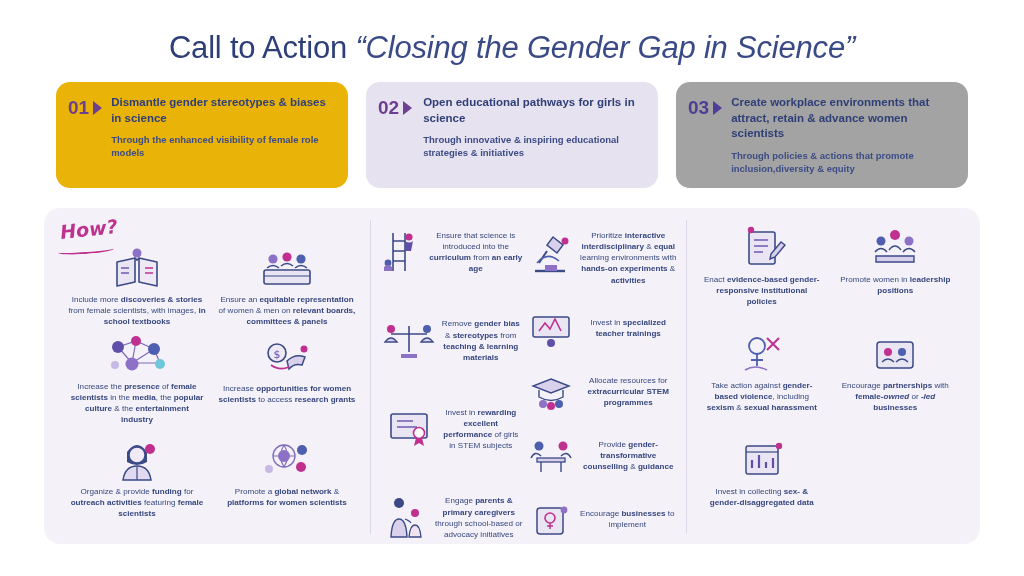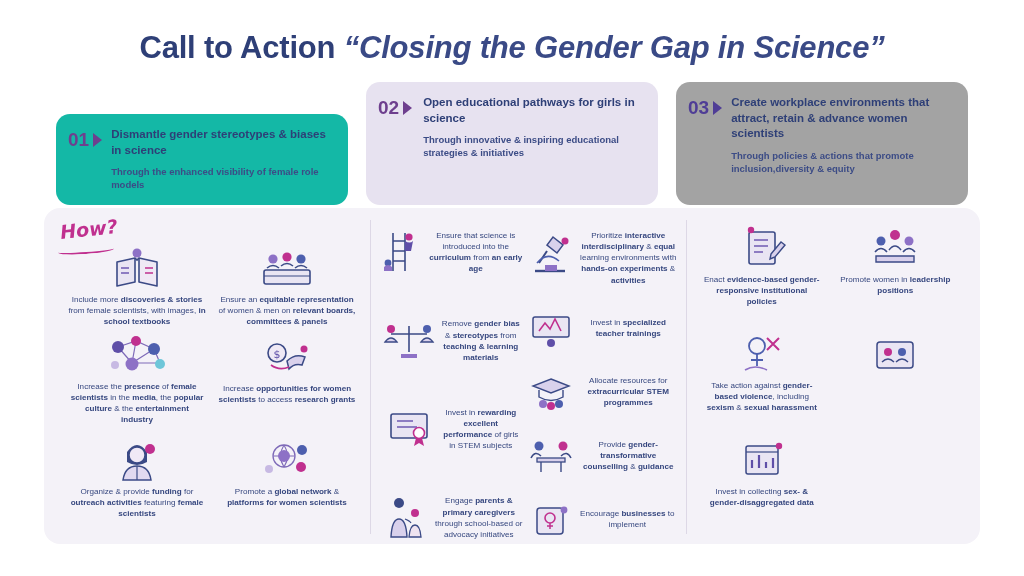--- a/index.html
+++ b/index.html
@@ -19,21 +19,21 @@
     position: relative;
     width: 1024px;
     height: 576px;
   }
 
   
   .title {
     text-align: center;
     padding-top: 30px;
     font-size: 31px;
-    font-weight: bold;
+    font-weight: normal;
     color: #2e3f77;
     letter-spacing: -0.2px;
     white-space: nowrap;
   }
   .title .italic {
     font-style: italic;
     color: #3a4a86;
   }
 
   
@@ -45,21 +45,21 @@
   }
   .pillar {
     flex: 1 1 0;
     border-radius: 14px;
     display: flex;
     align-items: flex-start;
     padding: 13px 16px 13px 12px;
     min-height: 62px;
     box-sizing: border-box;
   }
-  .pillar-1 { background: #14b8a6; margin-top: 32px; }
+  .pillar-1 { background: #eab308; }
   .pillar-2 { background: #e7e2f0; }
   .pillar-3 { background: #a3a3a3; }
 
   .pillar-num {
     display: flex;
     align-items: center;
     font-size: 19px;
     font-weight: bold;
     color: #6e3f8e;
     margin-right: 9px;
@@ -557,20 +557,23 @@
 
           <div class="cell">
             <div class="icon-box">
               <svg width="56" height="44" viewBox="0 0 56 44">
                 <rect x="10" y="10" width="36" height="26" rx="3" fill="#e9e5f3" stroke="#3b4a86" stroke-width="1.5"></rect>
                 <circle cx="21" cy="20" r="4" fill="#c0308f"></circle>
                 <circle cx="35" cy="20" r="4" fill="#4d5fae"></circle>
                 <path d="M15 30 q6 -6 12 0 M29 30 q6 -6 12 0" fill="none" stroke="#3b4a86" stroke-width="1.4"></path>
               </svg>
             </div>
+            <div class="cap">
+              Encourage <b>partnerships</b> with <b>female-<i>owned</i></b> or <i>-led</i> <b>businesses</b>
+            </div>
           </div>
 
 
           <div class="cell">
             <div class="icon-box">
               <svg width="56" height="44" viewBox="0 0 56 44">
                 <rect x="12" y="8" width="32" height="28" rx="2" fill="#e9e5f3" stroke="#3b4a86" stroke-width="1.5"></rect>
                 <path d="M18 30 v-8 M25 30 v-13 M32 30 v-6 M39 30 v-10" stroke="#5f4fa8" stroke-width="2.2"></path>
                 <path d="M12 14 h32" stroke="#3b4a86" stroke-width="1.2"></path>
                 <circle cx="45" cy="8" r="3.2" fill="#c0308f"></circle>

